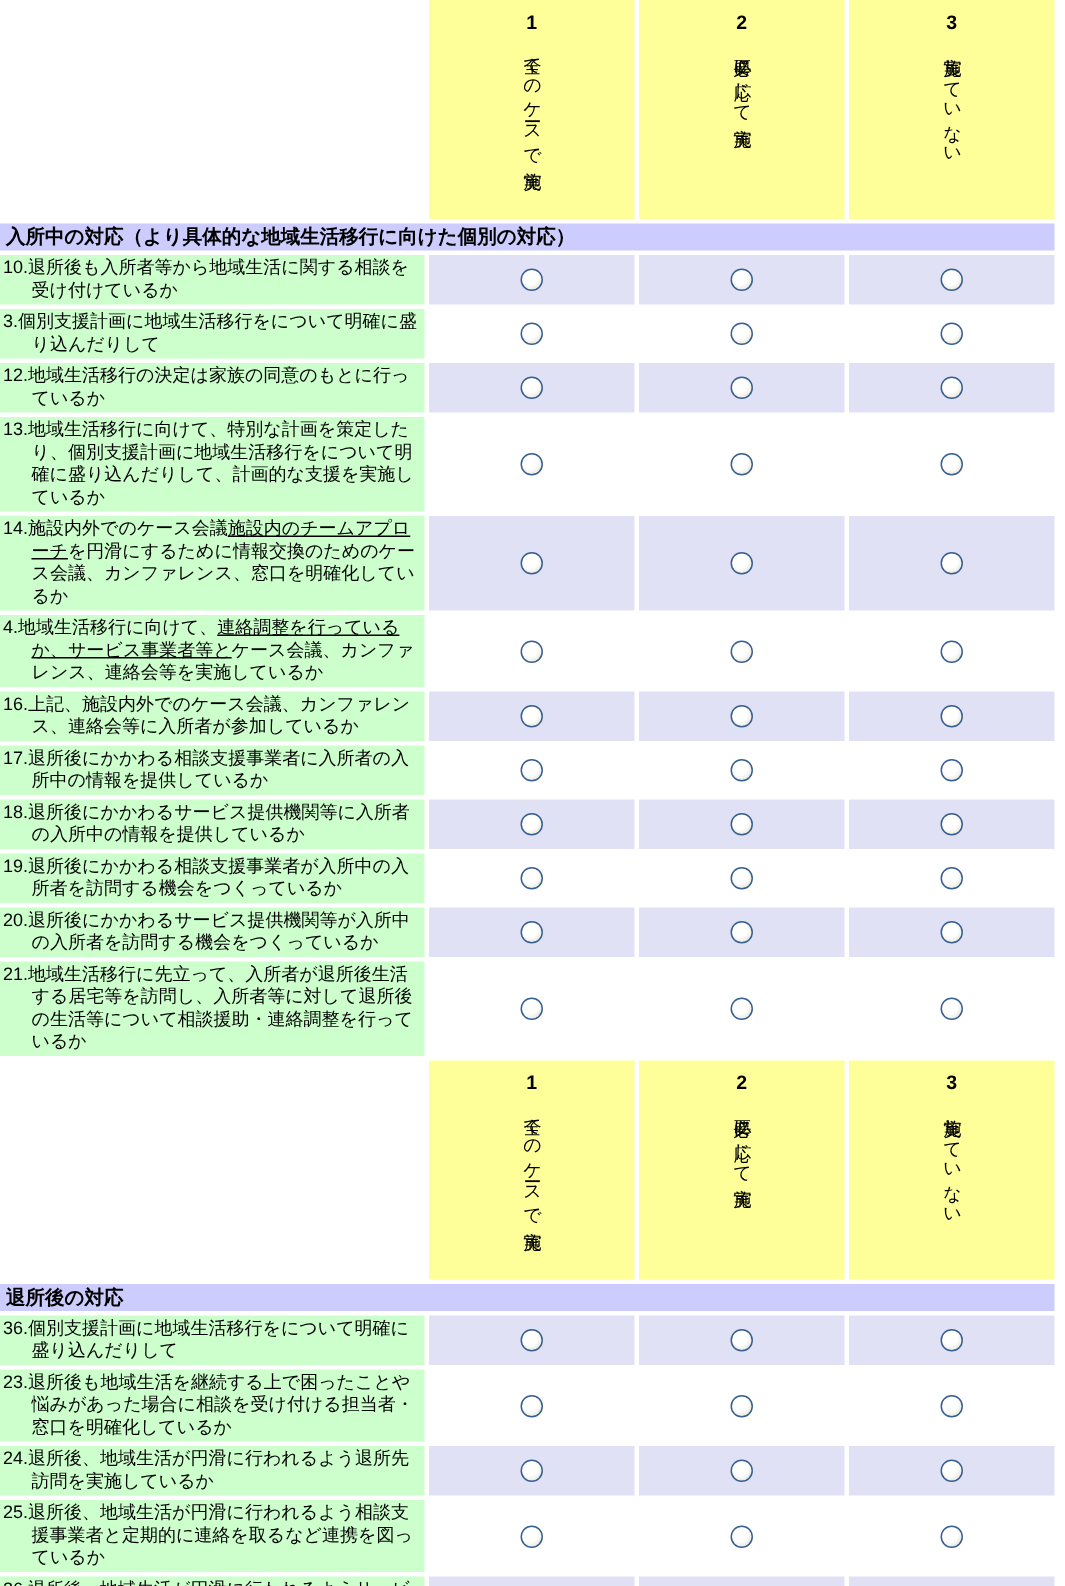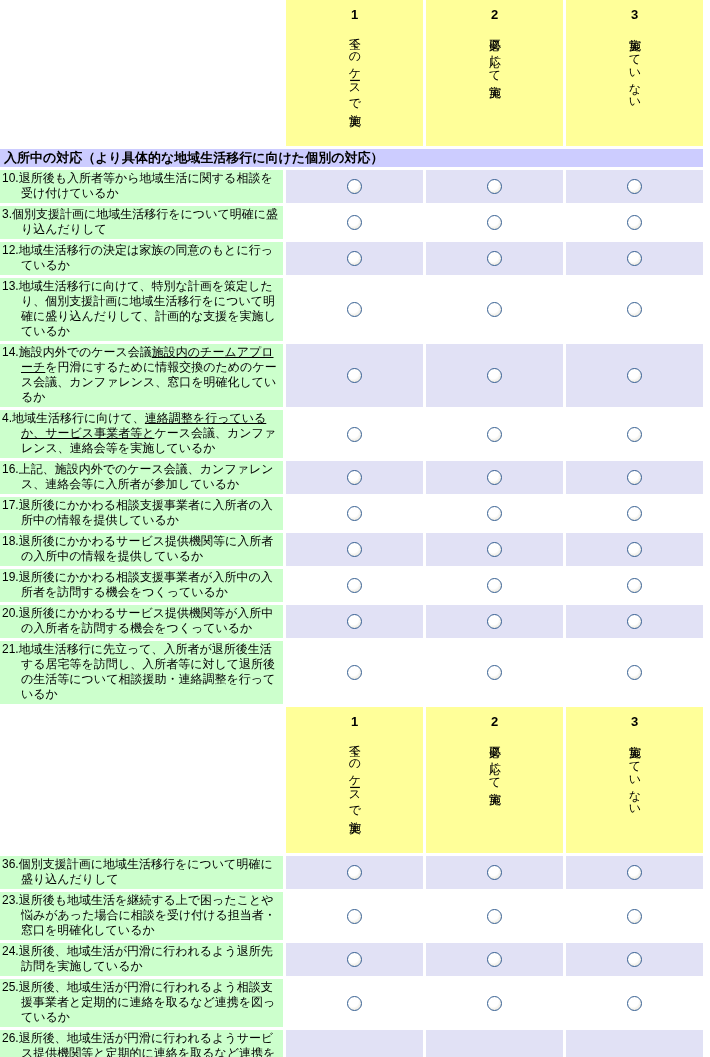--- a/index.html
+++ b/index.html
@@ -263,20 +263,21 @@
       <div class="cell colhead">
         <span class="colnum">2</span>
         <span class="collabel">必要に応じて実施</span>
       </div>
       <div class="cell colhead">
         <span class="colnum">3</span>
         <span class="collabel">実施していない</span>
       </div>
     </div>
 
+    <div class="cell sect">退所後の対応</div>
 
     <div class="row">
       <div class="cell q"><span class="qnum">36.</span><span>個別支援計画に地域生活移行をについて明確に盛り込んだりして</span></div>
       <div class="cell a alt">
           <span class="radio" role="radio" aria-checked="false"></span>
         </div>
       <div class="cell a alt">
           <span class="radio" role="radio" aria-checked="false"></span>
         </div>
       <div class="cell a alt">

